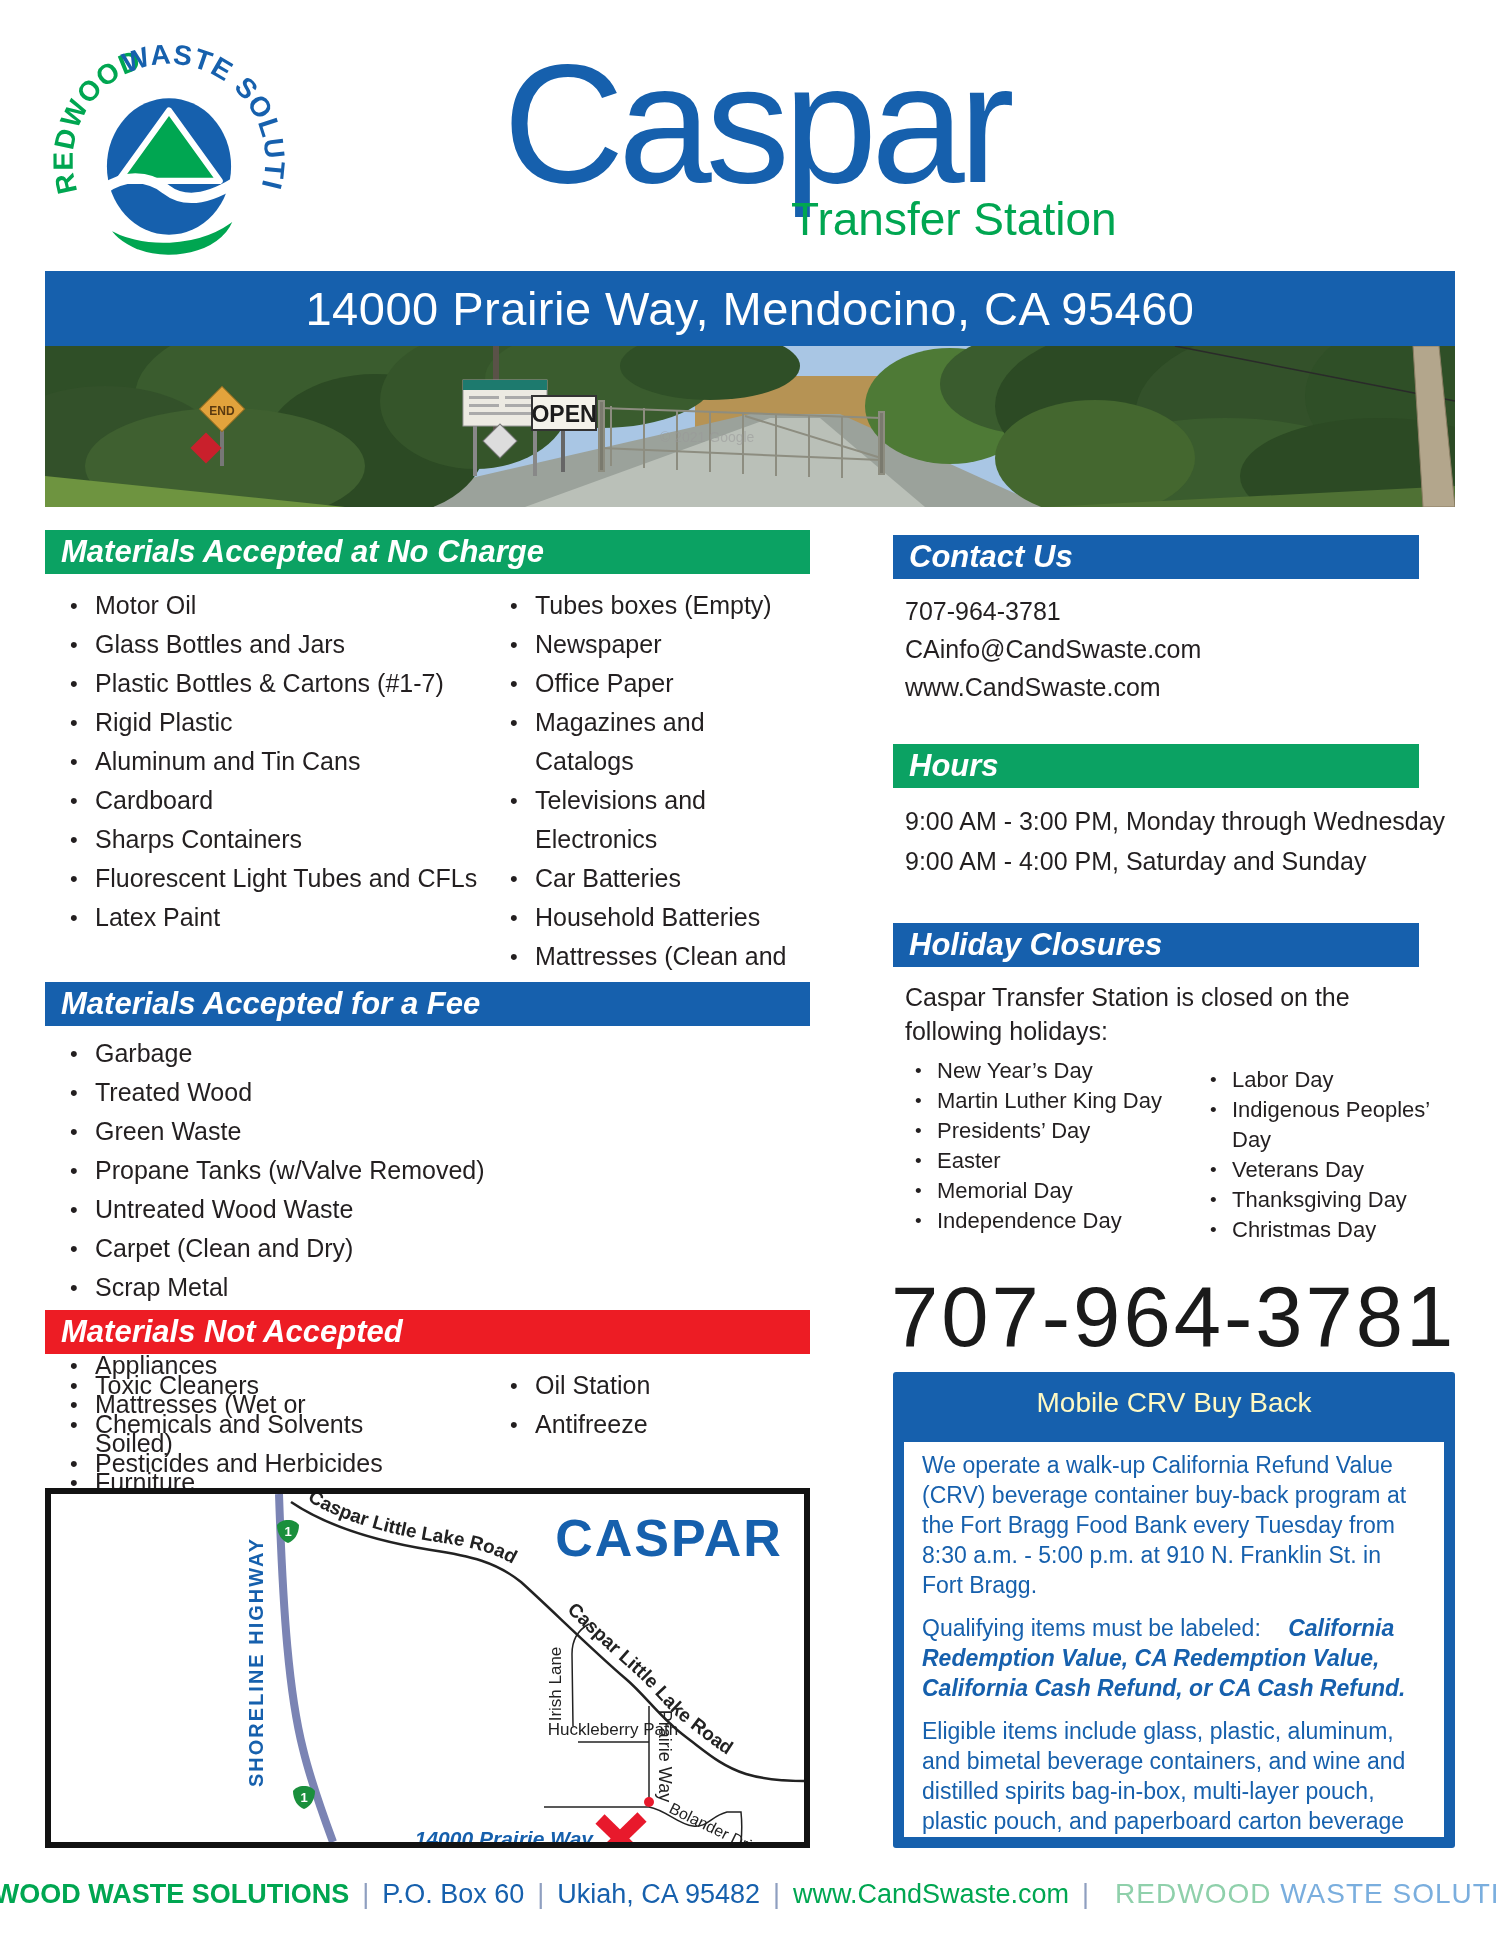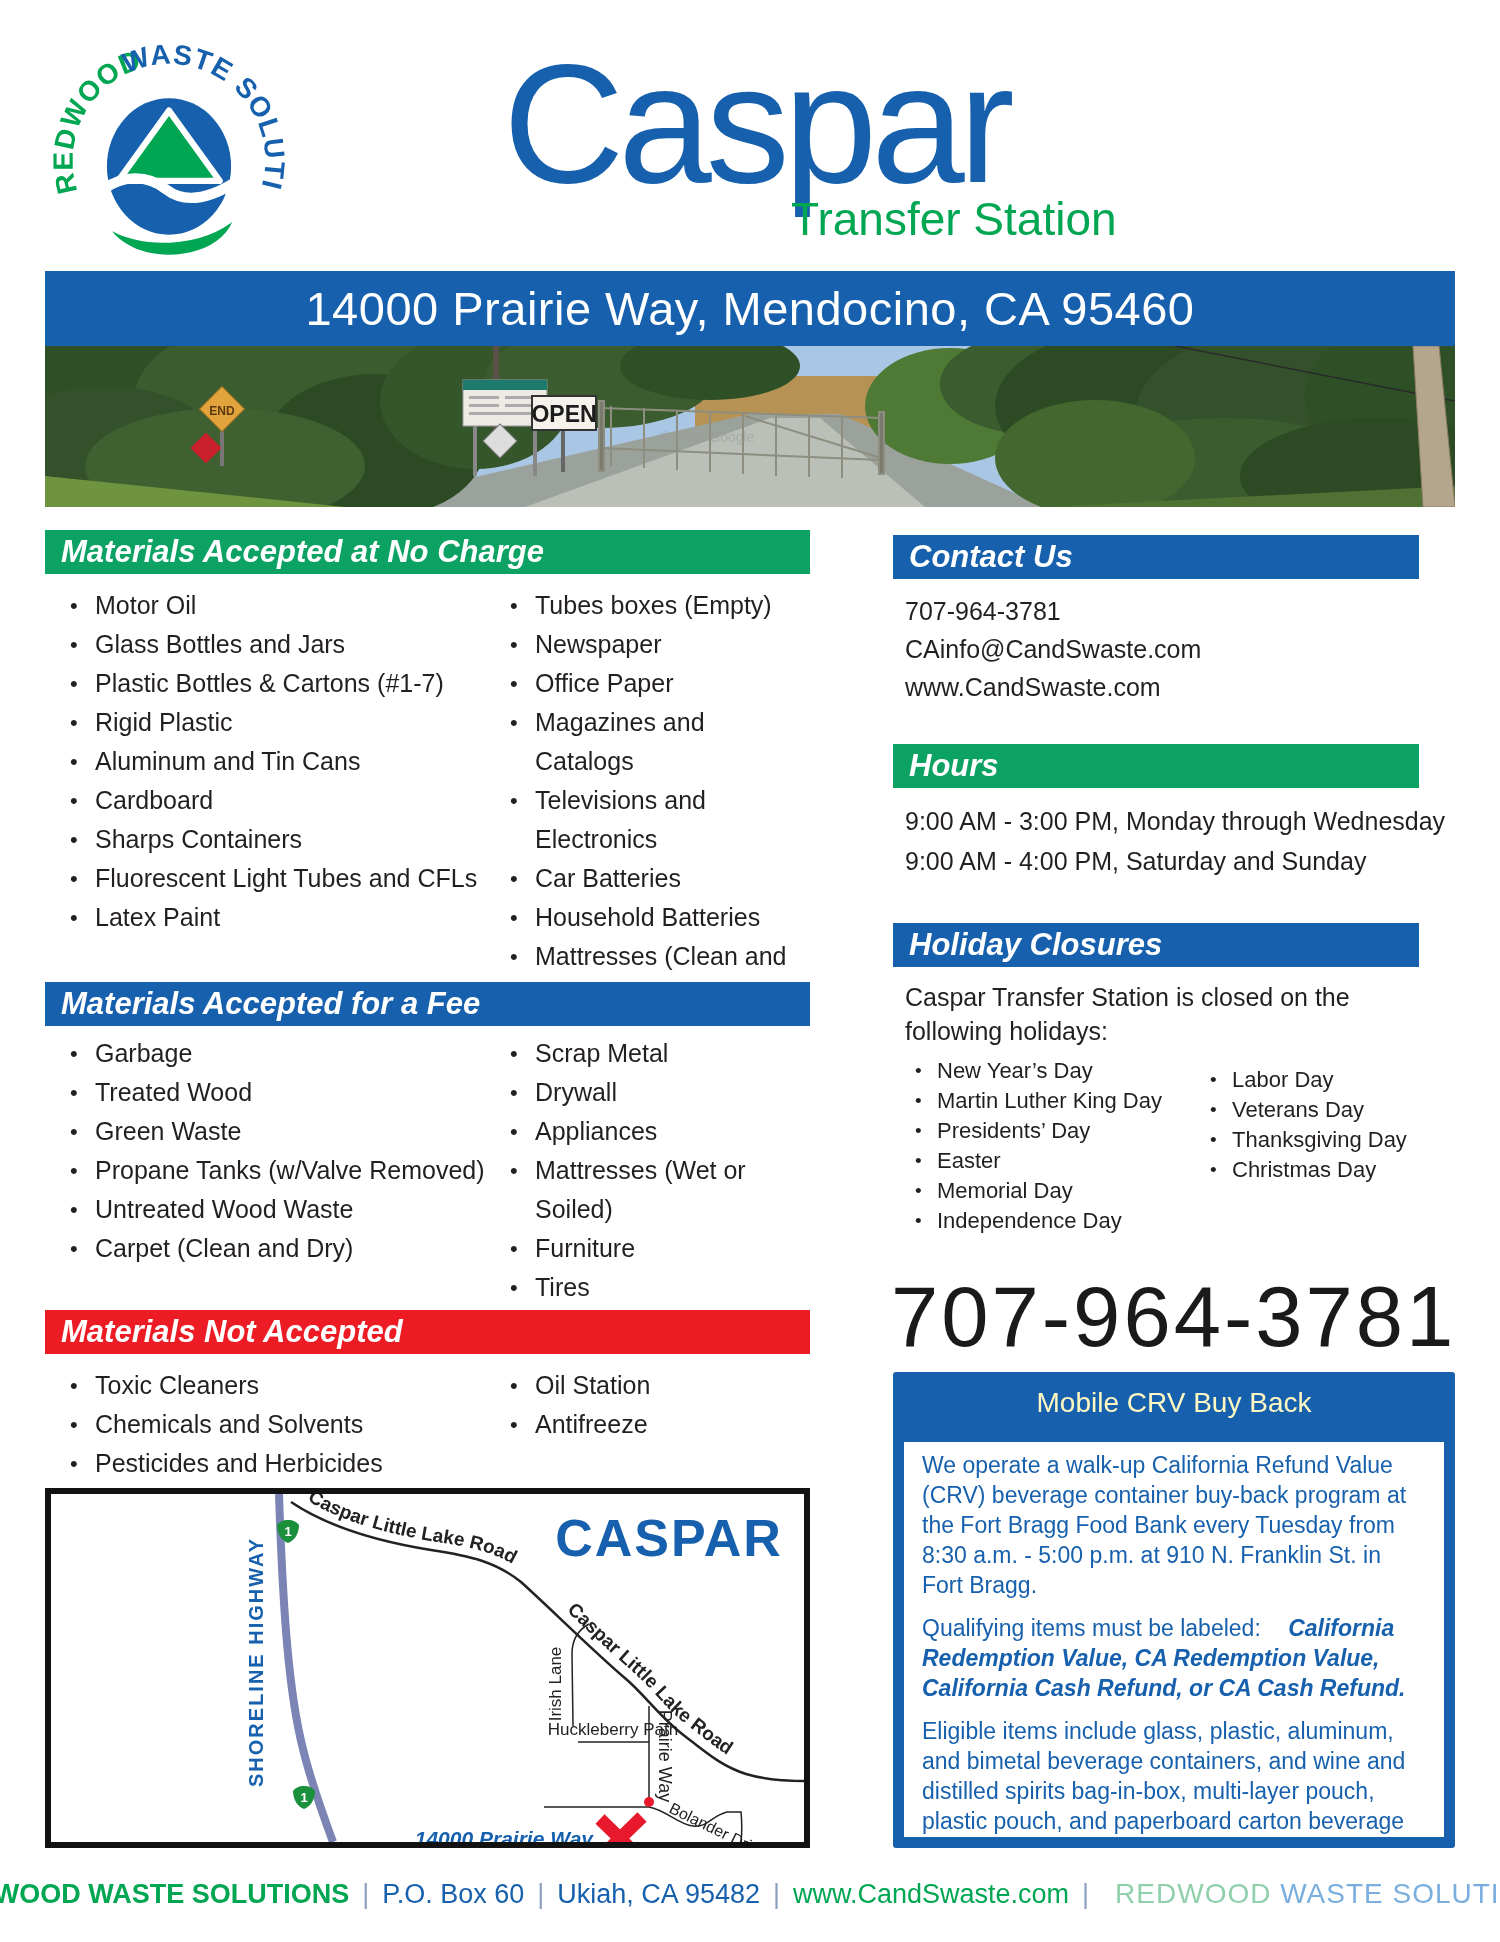--- a/index.html
+++ b/index.html
@@ -182,21 +182,21 @@
         <li>Televisions and Electronics</li>
         <li>Car Batteries</li>
         <li>Household Batteries</li>
         <li>Mattresses (Clean and Dry)</li>
       </ul>
   </div>
 
   <div class="sec-hdr left-col bg-blue" style="top:982px;">
     <span>Materials Accepted for a Fee</span>
   </div>
-  <div class="list-wrap mat" style="top:1034px;">
+  <div class="list-wrap mat" style="top:1034px;flex-direction:column;">
     <ul class="bullets c1">
         <li>Garbage</li>
         <li>Treated Wood</li>
         <li>Green Waste</li>
         <li>Propane Tanks (w/Valve Removed)</li>
         <li>Untreated Wood Waste</li>
         <li>Carpet (Clean and Dry)</li>
       </ul>
     <ul class="bullets c2">
         <li>Scrap Metal</li>
@@ -290,20 +290,21 @@
     <ul class="bullets c1">
         <li>New Year’s Day</li>
         <li>Martin Luther King Day</li>
         <li>Presidents’ Day</li>
         <li>Easter</li>
         <li>Memorial Day</li>
         <li>Independence Day</li>
       </ul>
     <ul class="bullets c2">
         <li>Labor Day</li>
+        <li>Indigenous Peoples’ Day</li>
         <li>Veterans Day</li>
         <li>Thanksgiving Day</li>
         <li>Christmas Day</li>
       </ul>
   </div>
 
   <div class="phone-large">707-964-3781</div>
 
   <div class="crv-box">
     <div class="crv-title">Mobile CRV Buy Back</div>

